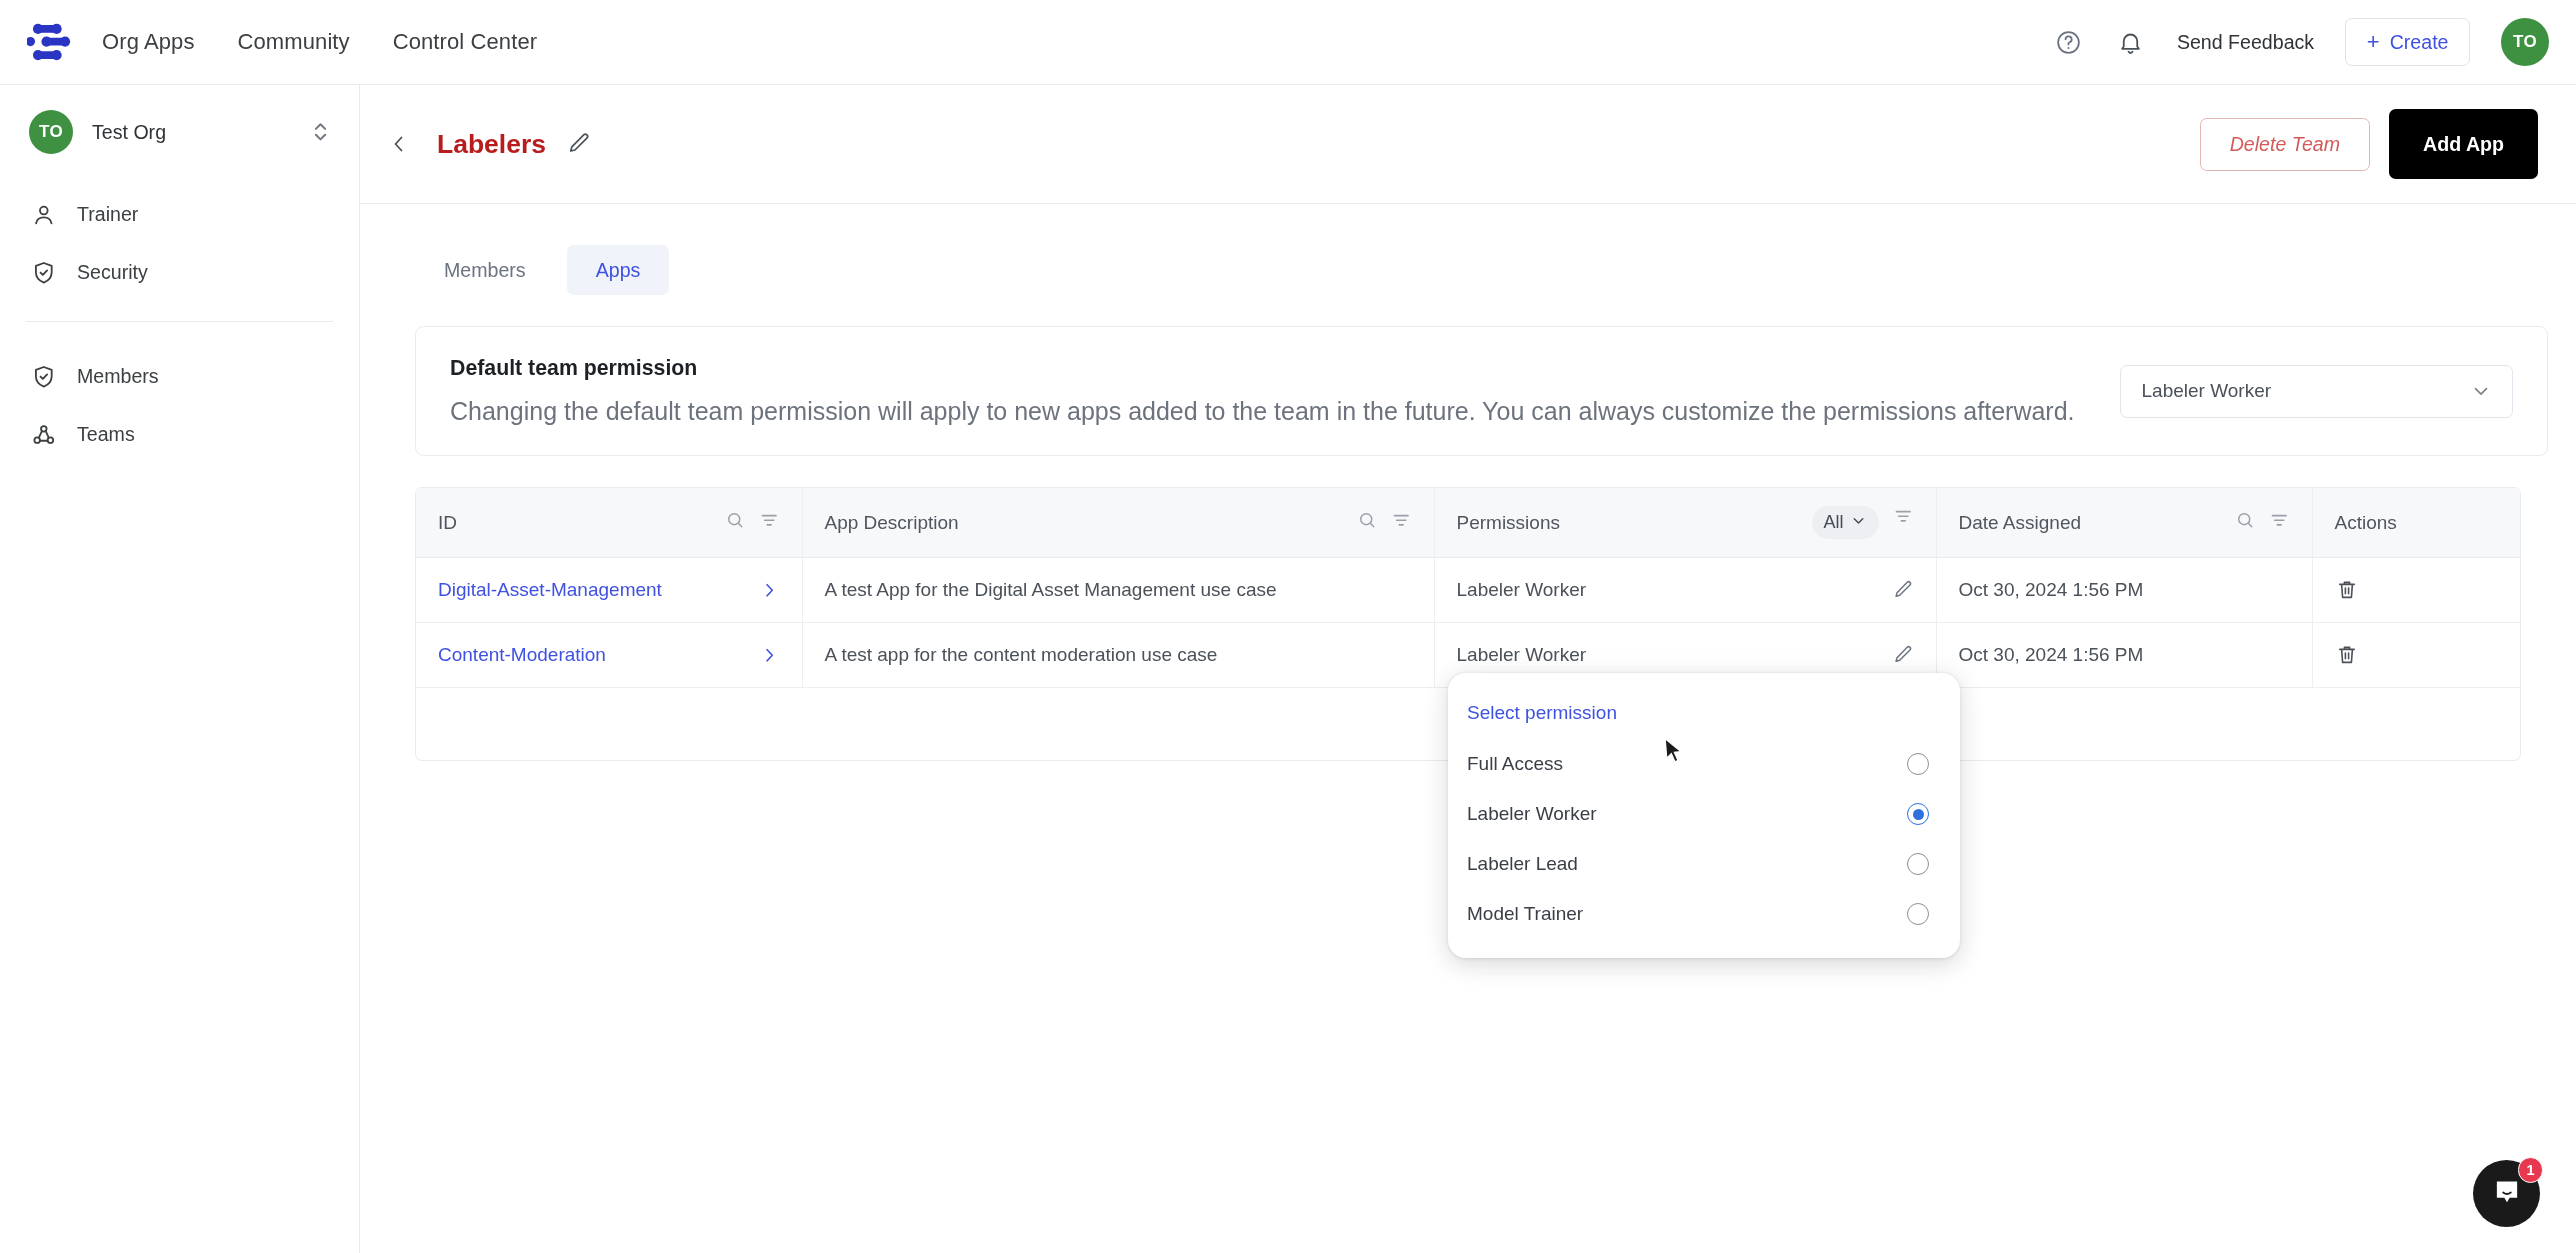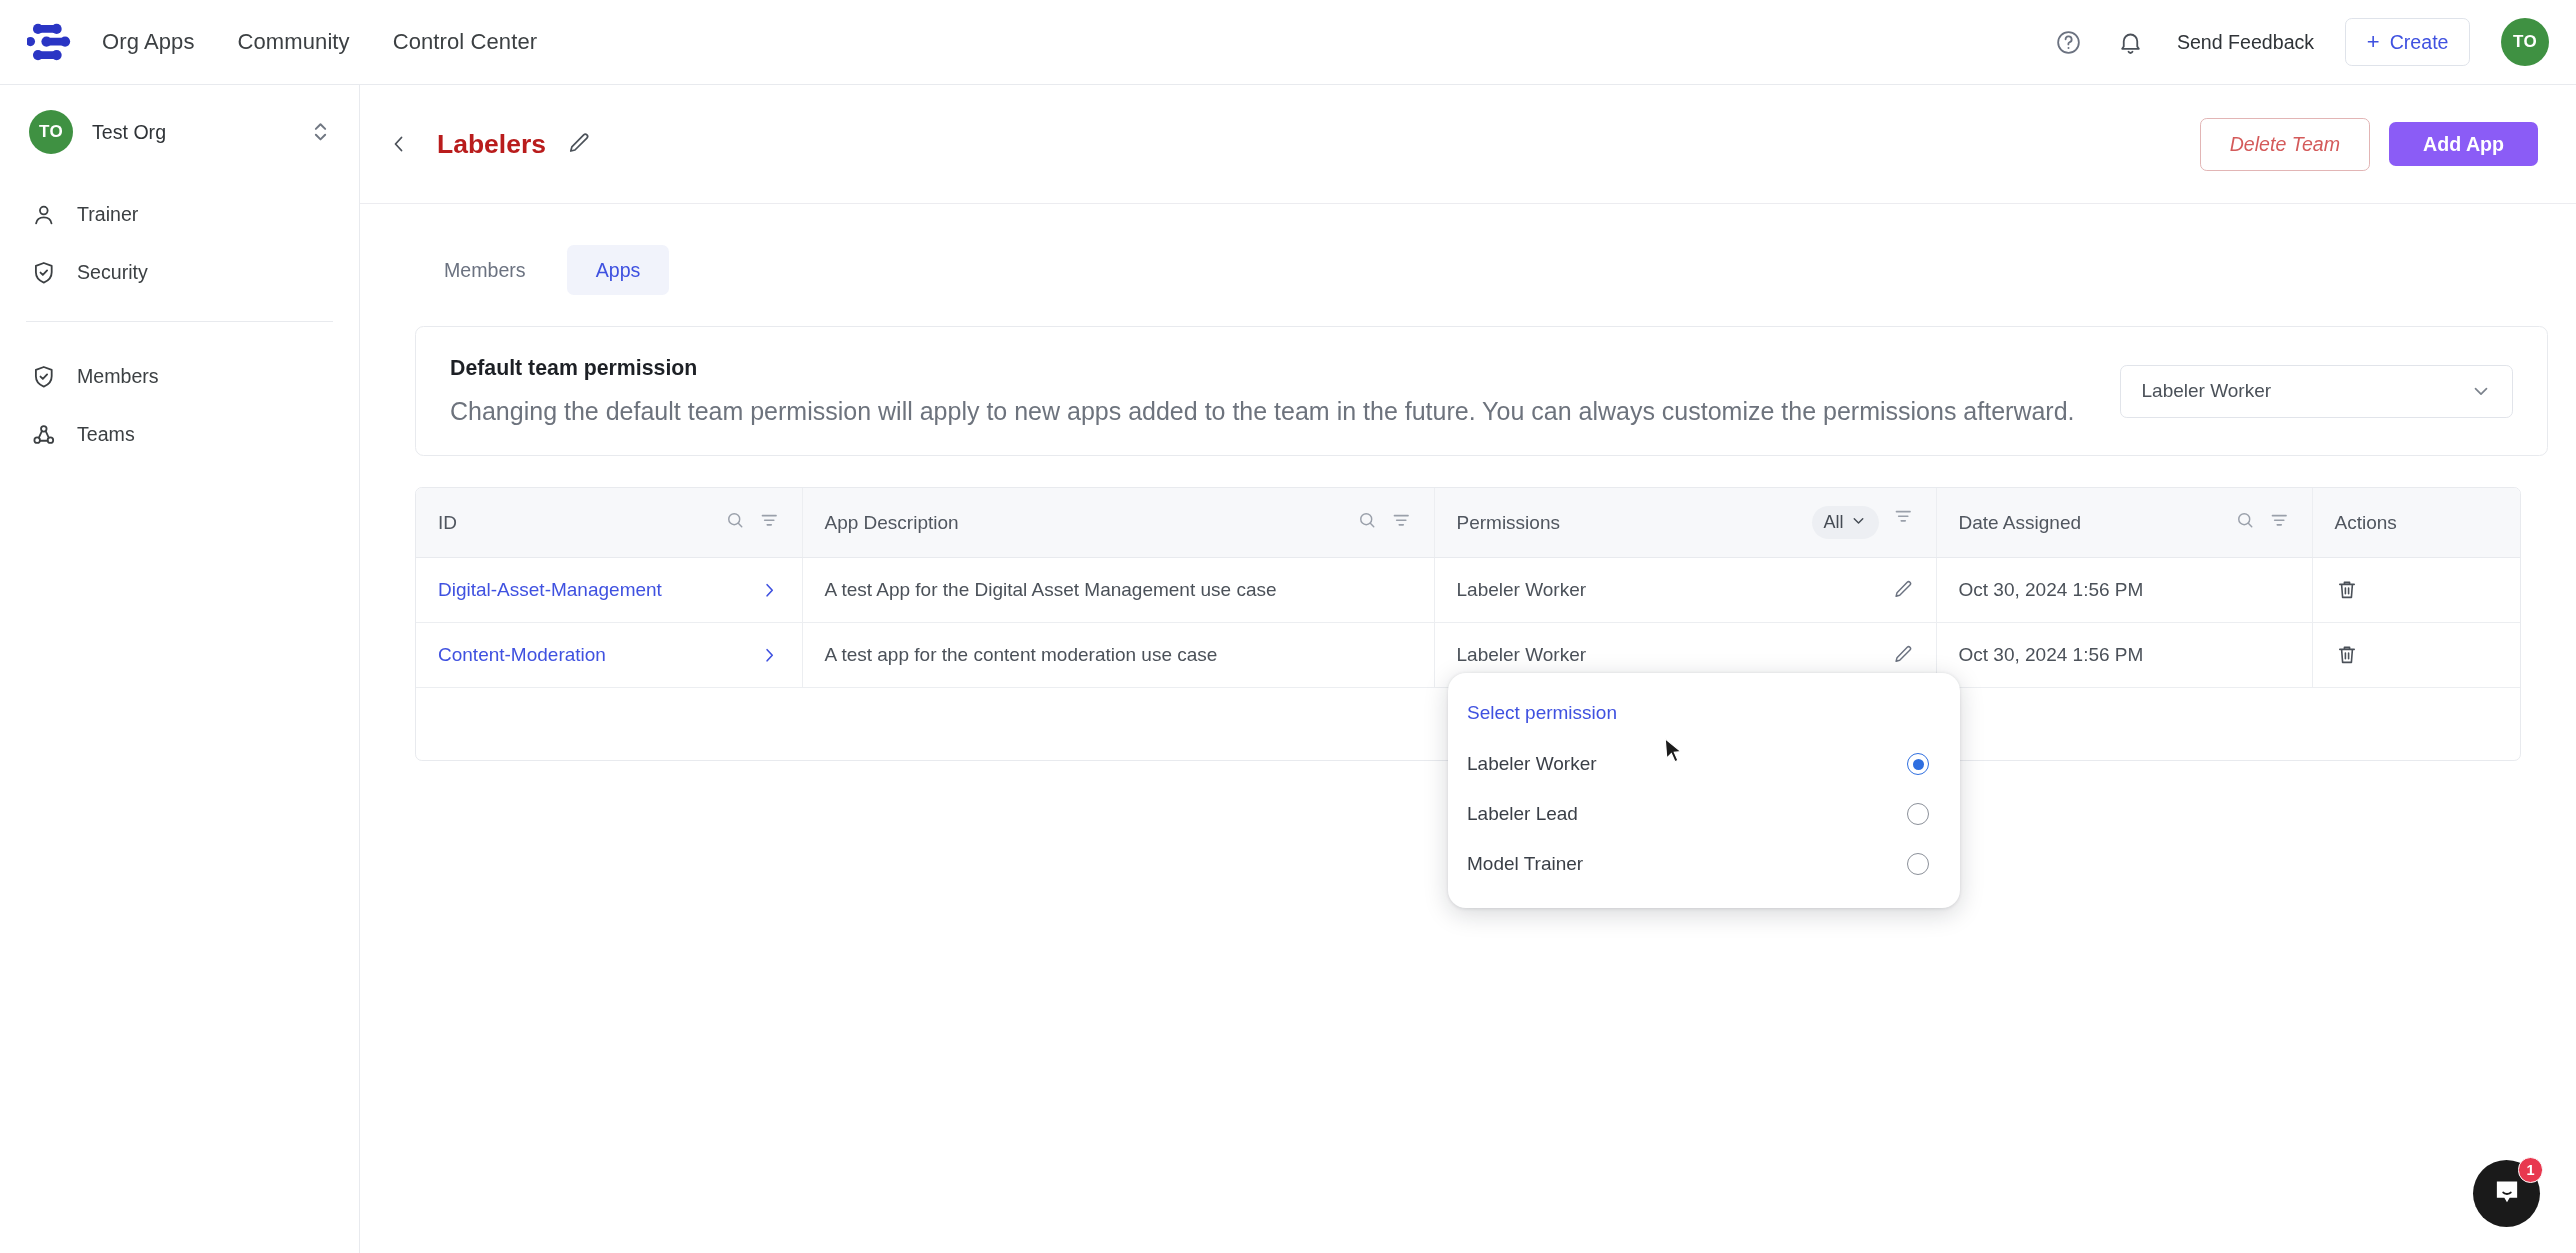--- a/index.html
+++ b/index.html
@@ -76,22 +76,22 @@
   .back-chevron { width: 29px; height: 29px; display:flex; align-items:center; justify-content:center; cursor:pointer; }
   .page-title { font-size: 26.5px; font-weight: 700; color: #b91c1c; margin-left: 24px; }
   .edit-pencil { width: 27px; height: 27px; margin-left: 19px; cursor: pointer; display:flex;align-items:center;justify-content:center; }
   .header-actions { margin-left: auto; display: flex; align-items: center; gap: 19px; }
   .btn-delete {
     height: 53px; padding: 0 29px; border: 0.9px solid #e2b5b5; border-radius: 6.8px;
     background: #fff; color: #d45a5a; font-size: 19.6px; cursor: pointer;
     font-family: "Liberation Sans", sans-serif; display:flex; align-items:center;font-style:italic;
   }
   .btn-add {
-    height: 44px; padding: 0 34px; border: none; border-radius: 6.8px;
-    background: #8b5cf6; color: #fff; font-size: 19.6px; font-weight: 600; cursor: pointer;
+    height: 70px; padding: 0 34px; border: none; border-radius: 6.8px;
+    background: #000000; color: #fff; font-size: 19.6px; font-weight: 600; cursor: pointer;
     font-family: "Liberation Sans", sans-serif; display:flex; align-items:center;
   }
 
   
   .tabs { display: flex; align-items: center; padding: 41px 0 0 55px; gap: 12px; }
   .tab {
     font-size: 19.6px; padding: 13.7px 29px; border-radius: 6.8px; cursor: pointer;
     color: #6b7280; white-space: nowrap;
   }
   .tab.active { color: #3f51e0; background: #f1f3fb; font-weight: 500; }
@@ -494,20 +494,24 @@
         </tr>
       </tbody>
     </table>
   </div>
 </div>
 
 <div class="popup">
   <div class="popup-title">Select permission</div>
 
   <div class="popup-opt">
+    <span class="lbl">Full Access</span>
+    <span class="radio"></span>
+  </div>
+  <div class="popup-opt">
     <span class="lbl">Labeler Worker</span>
     <span class="radio on"></span>
   </div>
   <div class="popup-opt">
     <span class="lbl">Labeler Lead</span>
     <span class="radio"></span>
   </div>
   <div class="popup-opt">
     <span class="lbl">Model Trainer</span>
     <span class="radio"></span>

